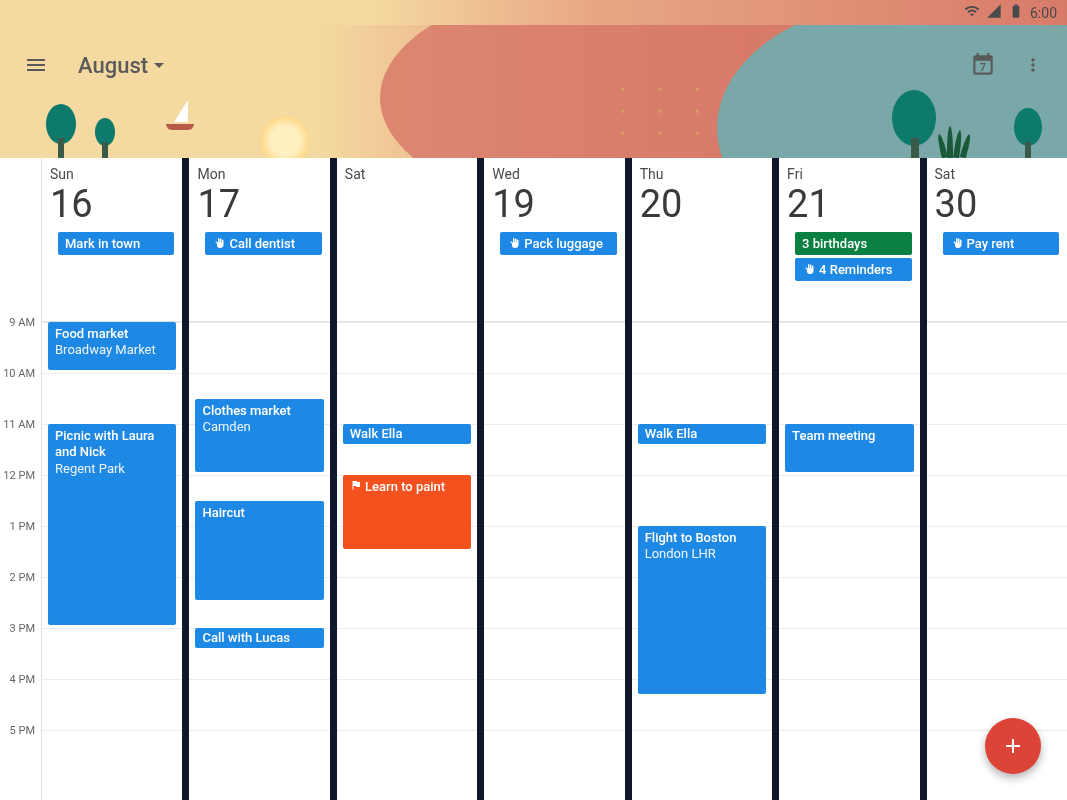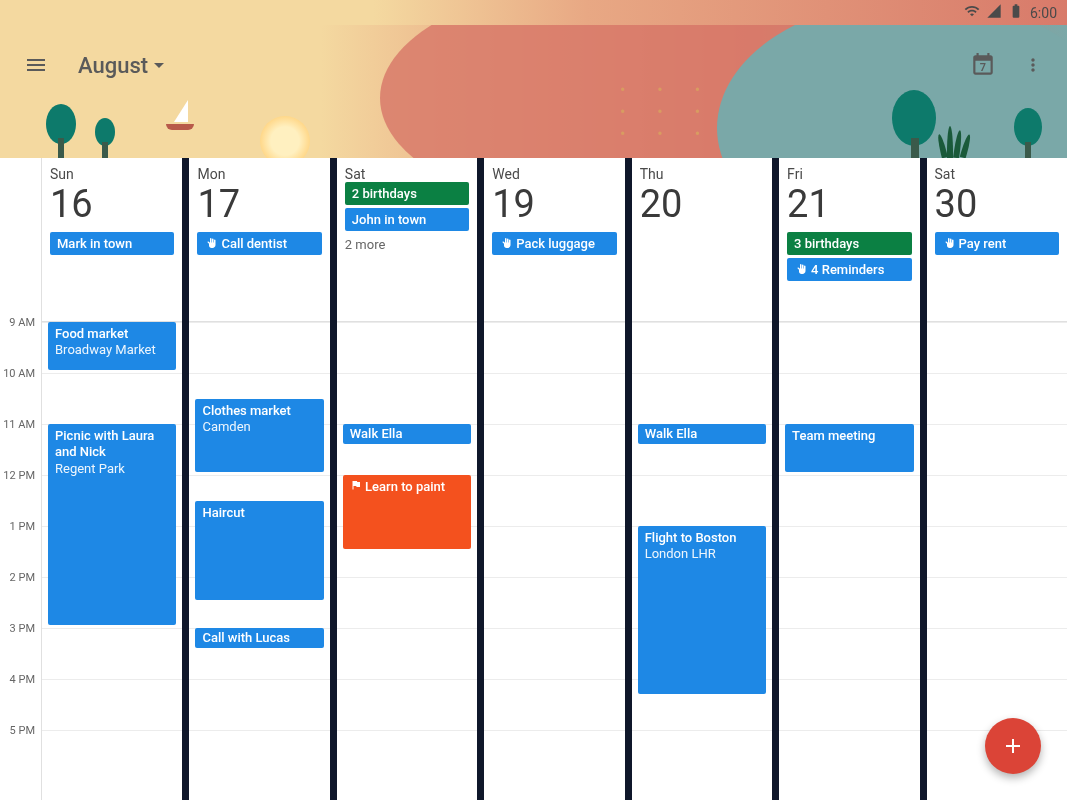--- a/index.html
+++ b/index.html
@@ -55,21 +55,21 @@
 .calendar { position: absolute; top: 158px; left: 0; right: 0; bottom: 0; display: flex; }
 .time-col { width: 42px; position: relative; border-right: 1px solid #e0e0e0; }
 .time-label { position: absolute; right: 6px; font-size: 11px; color: #666; text-align: right; width: 36px; }
 .days { flex: 1; display: flex; }
 .day-col { flex: 1; border-right: 7px solid #0f172a; position: relative; }
 .day-col:last-child { border-right: none; border-radius: 6px; }
 
 .all-day-section { height: 164px; border-bottom: 1px solid #e0e0e0; padding: 8px 6px 0 8px; }
 .day-name { font-size: 14px; color: #4a4a4a; font-weight: 400; }
 .day-num { font-size: 38px; font-weight: 400; color: #3a3a3a; line-height: 1.1; margin-top: 2px; margin-bottom: 6px;}
-.all-day-events { display: flex; flex-direction: column; gap: 3px; padding-right:2px;}
+.all-day-events { display: flex; flex-direction: column; gap: 3px; padding-right:2px;margin-left:8px;}
 .chip { border-radius: 2px; padding: 3px 7px; font-size: 13px; font-weight: 500; color: #fff; display: flex; align-items: center; gap: 5px; height:23px;}
 .chip.blue { background: #1e88e5; }
 .chip.green { background: #0b8043; }
 .chip-icon { width: 12px; height: 12px; fill: #fff; flex-shrink: 0;}
 .more-text { font-size: 13px; color: #666; padding: 3px 0px; }
 
 .hour-section { position: relative; }
 .hour-line { position: absolute; left: 0; right: 0; height: 1px; background: #ececec; }
 .event-block { position: absolute; left: 6px; right: 6px; border-radius: 2px; padding: 4px 7px; font-size: 13px; font-weight: 500; color: #fff; line-height: 1.25;}
 .event-block.blue { background: #1e88e5; }
@@ -216,29 +216,20 @@
           <div class="hour-line" style="top: 357px;"></div>
           <div class="hour-line" style="top: 408px;"></div>
           <div class="event-block blue" style="top: 76.5px; height: 73.5px;"><span class="event-title">Clothes market</span><br><span class="event-loc">Camden</span></div>
           <div class="event-block blue" style="top: 178.5px; height: 99px;"><span class="event-title">Haircut</span></div>
           <div class="event-block blue small" style="top: 306px; height: 20px;"><span class="event-title">Call with Lucas</span></div>
         </div>
       </div>
       <div class="day-col">
         <div class="all-day-section">
           <div class="day-name">Sat</div>
-          <div class="all-day-events">
-            <div class="chip green">
-              <span>2 birthdays</span>
-            </div>
-            <div class="chip blue">
-              <span>John in town</span>
-            </div>
-            <div class="more-text">2 more</div>
-          </div>
         </div>
         <div class="hour-section" style="height: 510px;">
           <div class="hour-line" style="top: 0px;"></div>
           <div class="hour-line" style="top: 51px;"></div>
           <div class="hour-line" style="top: 102px;"></div>
           <div class="hour-line" style="top: 153px;"></div>
           <div class="hour-line" style="top: 204px;"></div>
           <div class="hour-line" style="top: 255px;"></div>
           <div class="hour-line" style="top: 306px;"></div>
           <div class="hour-line" style="top: 357px;"></div>

